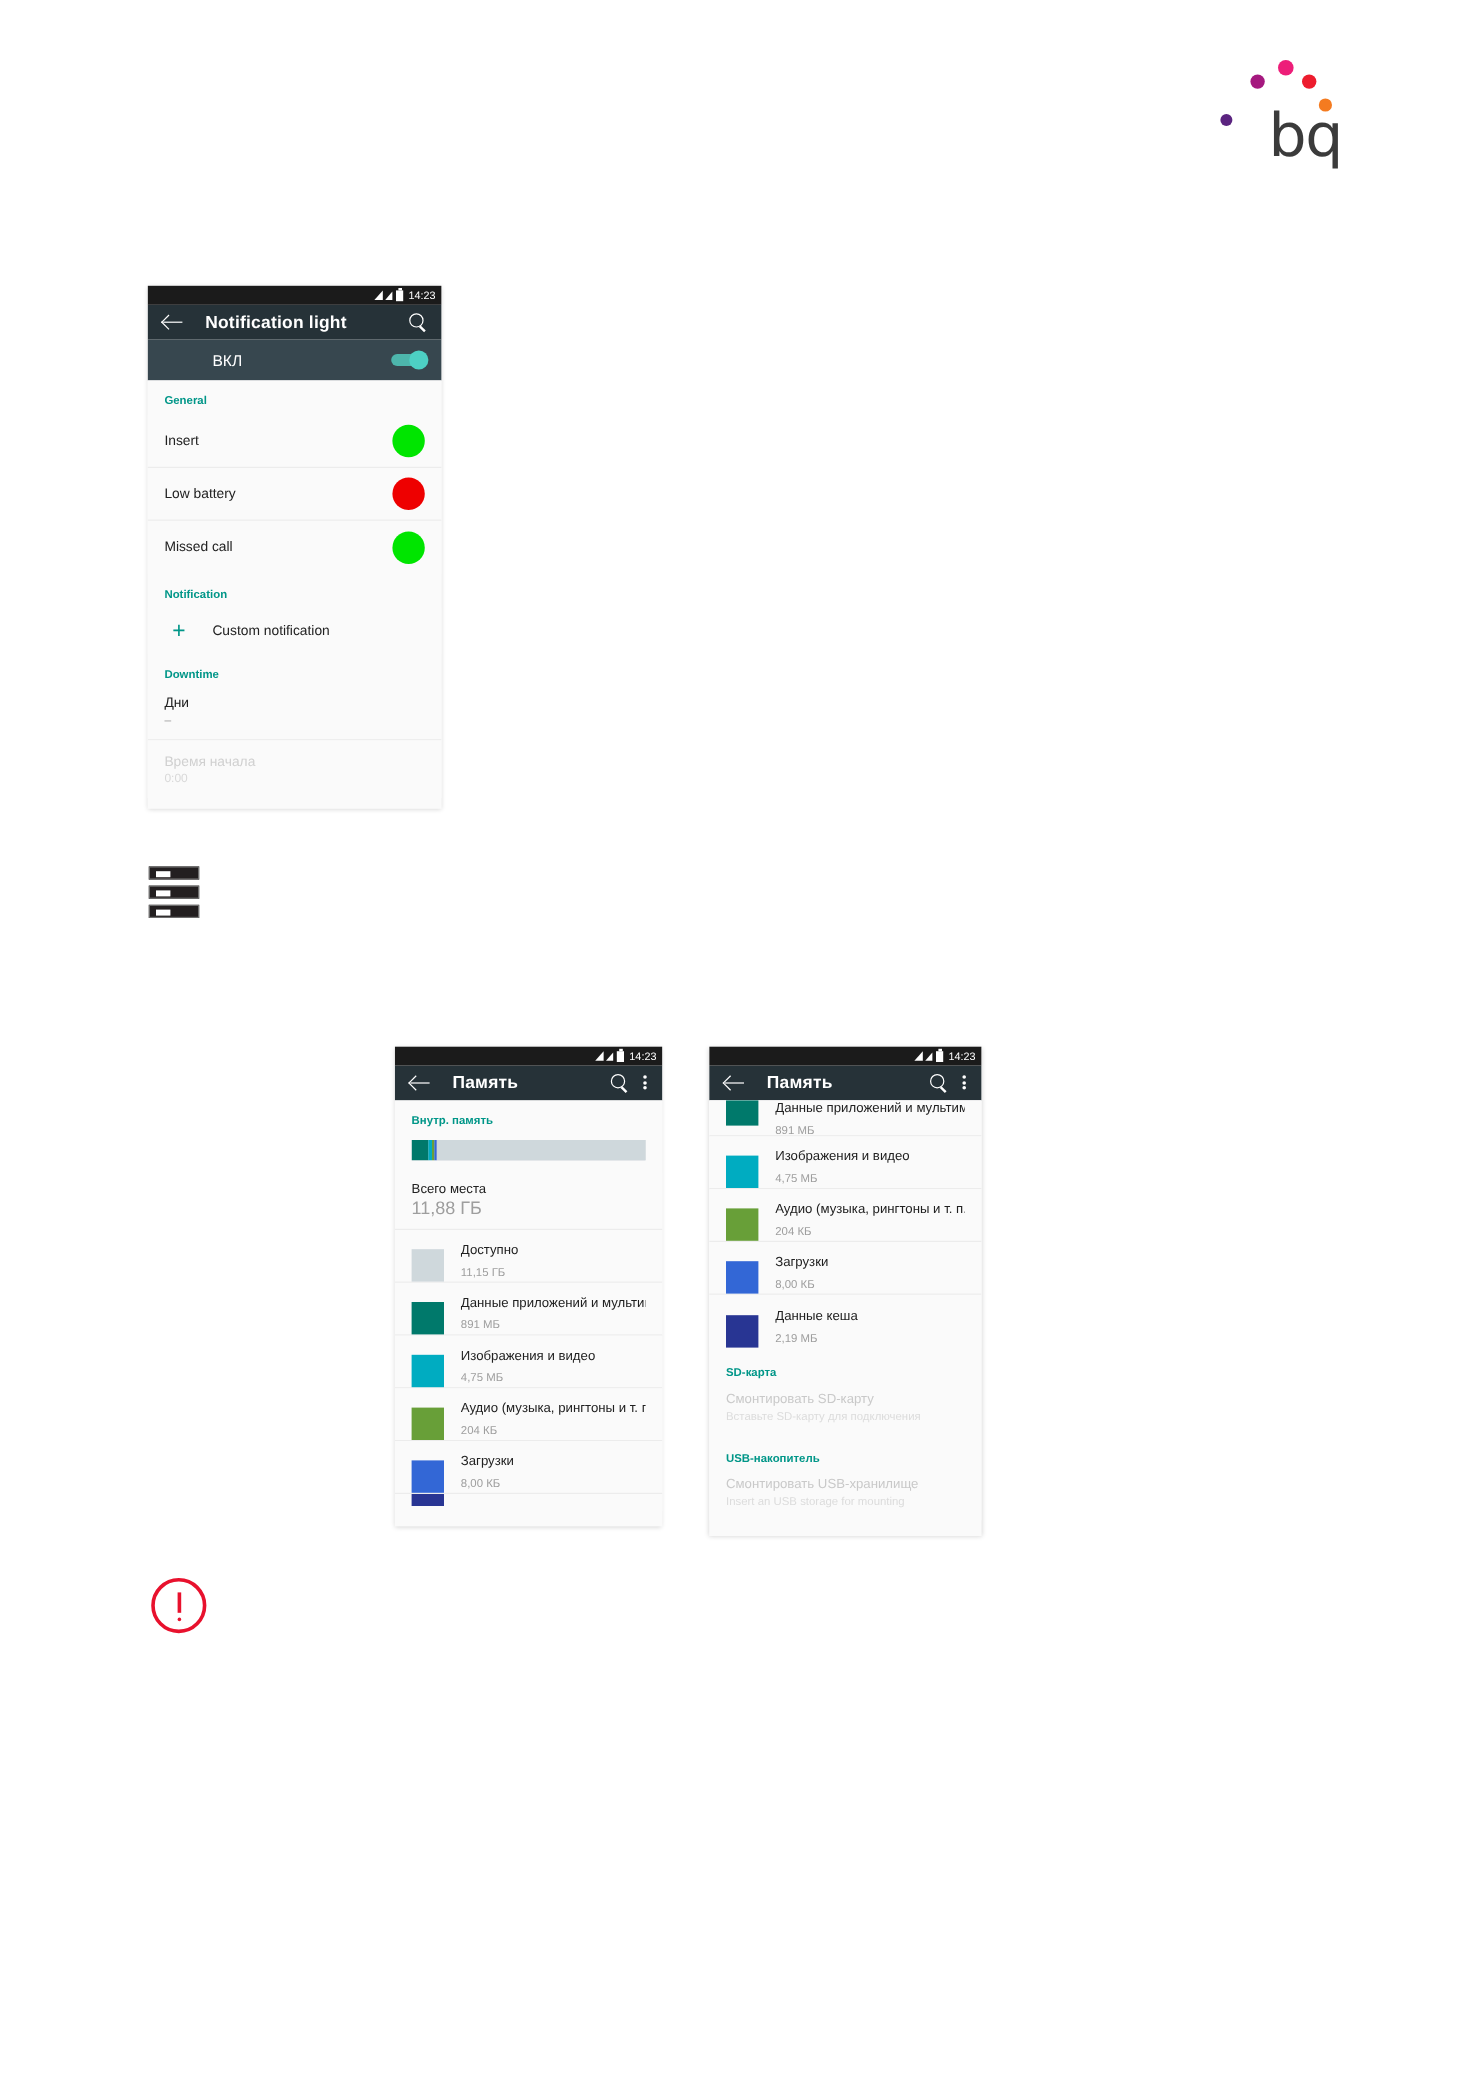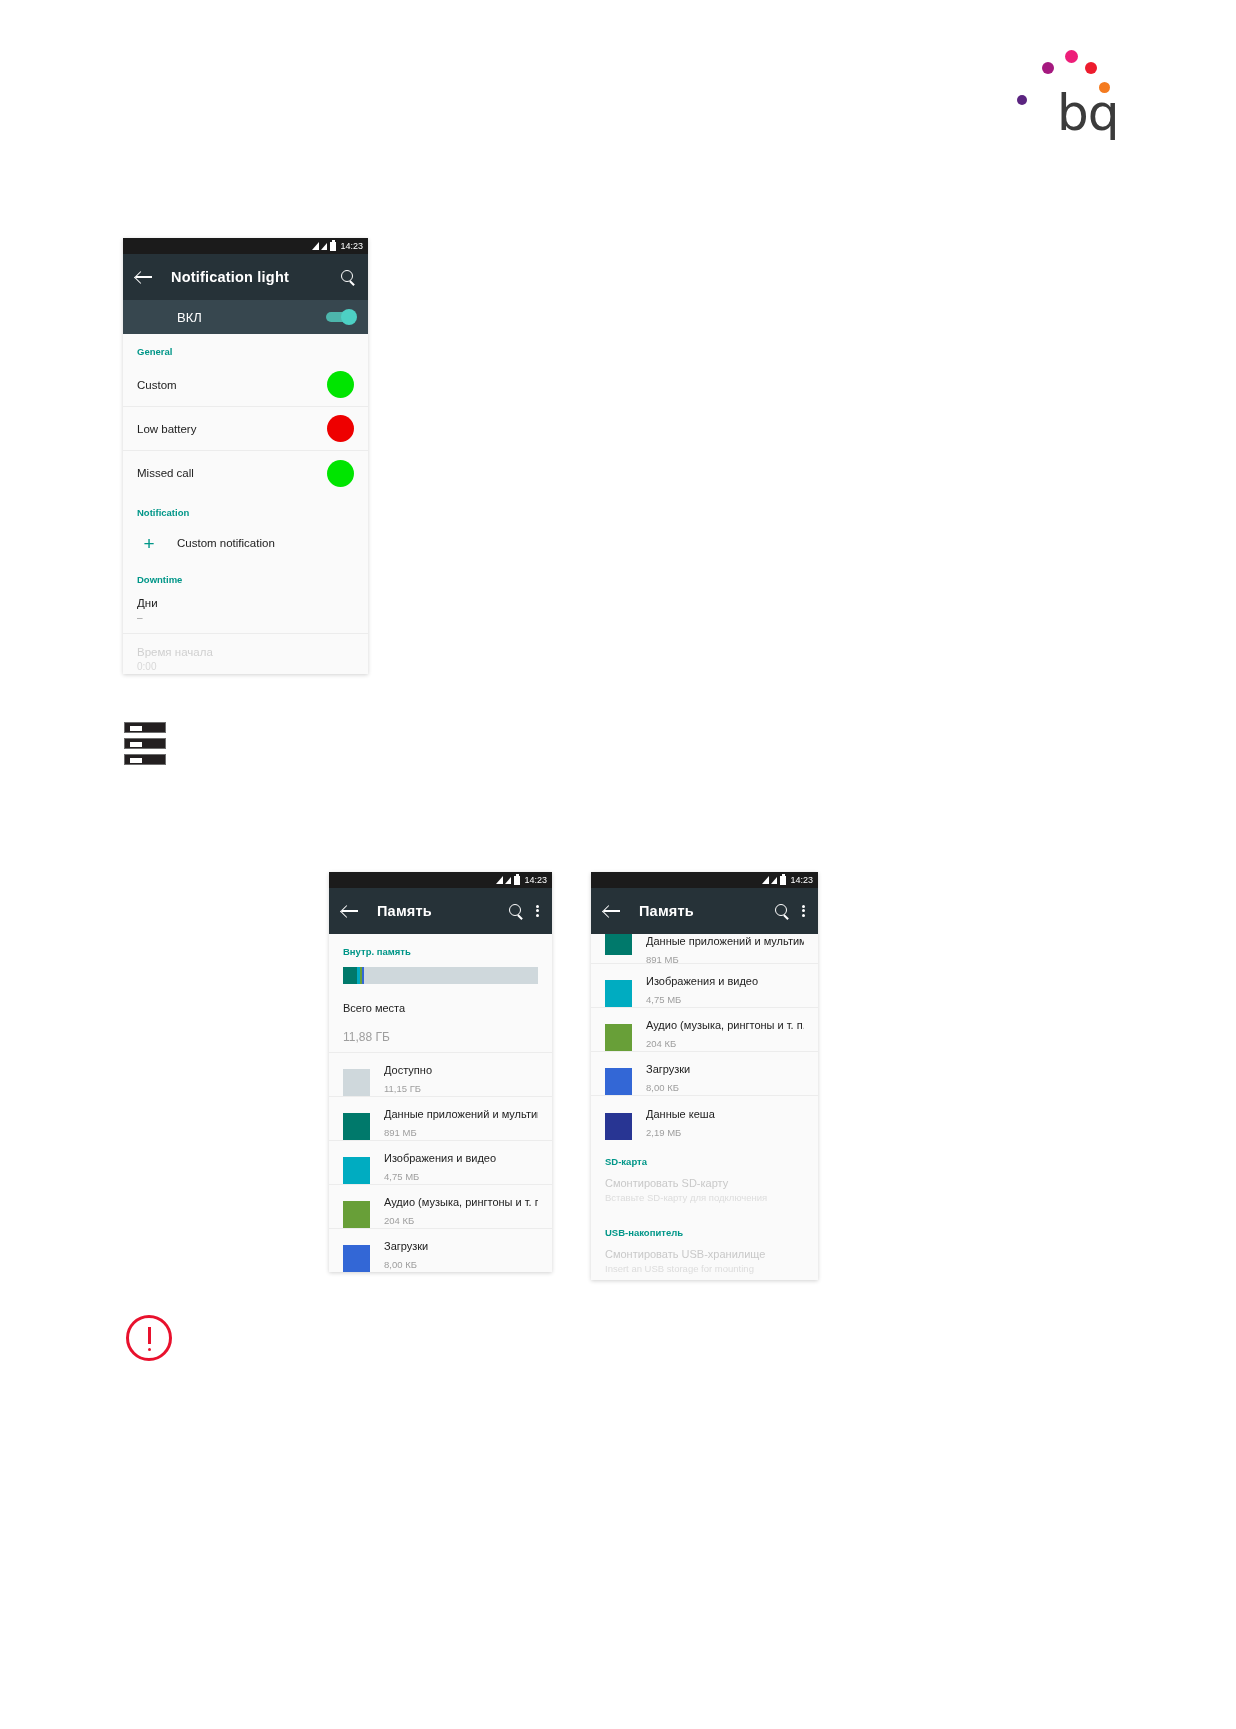--- a/index.html
+++ b/index.html
@@ -38,21 +38,21 @@
     font-family: "Liberation Sans", sans-serif;
   }
   .sig { display:inline-block; width:0; height:0; margin-right:2px;
          border-left: 7px solid transparent; border-bottom: 8px solid #ffffff; }
   .sig.s2 { border-left-width: 6px; border-bottom-width: 7px; }
   .batt { display:inline-block; width:6px; height:9px; background:#ffffff;
           margin-right:4px; margin-left:1px; position: relative; }
   .batt:before { content:""; position:absolute; top:-2px; left:1.5px; width:3px; height:2px; background:#fff; }
 
   .toolbar {
-    height: 46px; background: #263238;
+    height: 29px; background: #263238;
     display: flex; align-items: center; padding: 0 12px;
   }
   .toolbar .title {
     color: #ffffff; font-size: 14.5px; font-weight: bold;
     margin-left: 18px; flex: 1; letter-spacing: .2px;
   }
   .backarrow { width: 18px; height: 18px; position: relative; flex: none; }
   .backarrow:before {
     content:""; position:absolute; left:1px; top:8px; width:16px; height:1.6px; background:#fff;
   }
@@ -123,21 +123,21 @@
     border-bottom:1px solid #ececec; background:#fafafa;
   }
   .sw { width:27px; height:27px; flex:none; }
   .stext { margin-left:14px; overflow:hidden; white-space:nowrap; }
   .stext .st1 { font-size:11px; color:#212121; }
   .stext .st2 { font-size:9.5px; color:#9e9e9e; margin-top:2px; }
   .totalrow {
     padding: 8px 14px 8px 14px; border-bottom:1px solid #ececec; background:#fafafa;
   }
   .totalrow .st1 { font-size:11px; color:#212121; }
-  .totalrow .st2 { font-size:12px; color:#9e9e9e; margin-top:16px; }
+  .totalrow .st2 { font-size:15px; color:#9e9e9e; margin-top:2px; }
   .grayblock { padding: 4px 14px 10px 14px; }
   .grayblock .g1 { font-size:11px; color:#c9c9c9; }
   .grayblock .g2 { font-size:9.5px; color:#dcdcdc; margin-top:3px; }
 
   
   .servericon { position:absolute; left:124px; top:722px; width:42px; height:44px; }
   .servericon .bar {
     position:absolute; left:0; width:42px; height:11px;
     background:#231f20; border:1px solid #6d6d6d;
   }
@@ -184,21 +184,21 @@
       <span class="lbl">ВКЛ</span>
       <span class="track">
           <span class="knob"></span>
         </span>
     </div>
 
     <div class="body">
       <div class="sec-header">General</div>
 
       <div class="row">
-        <span class="rtitle">Custom</span>
+        <span class="rtitle">Insert</span>
         <span class="led" style="background:#00E500;"></span>
       </div>
       <div class="row">
         <span class="rtitle">Low battery</span>
         <span class="led" style="background:#EE0000;"></span>
       </div>
       <div class="row" style="border-bottom:none;">
         <span class="rtitle">Missed call</span>
         <span class="led" style="background:#00E500;"></span>
       </div>

